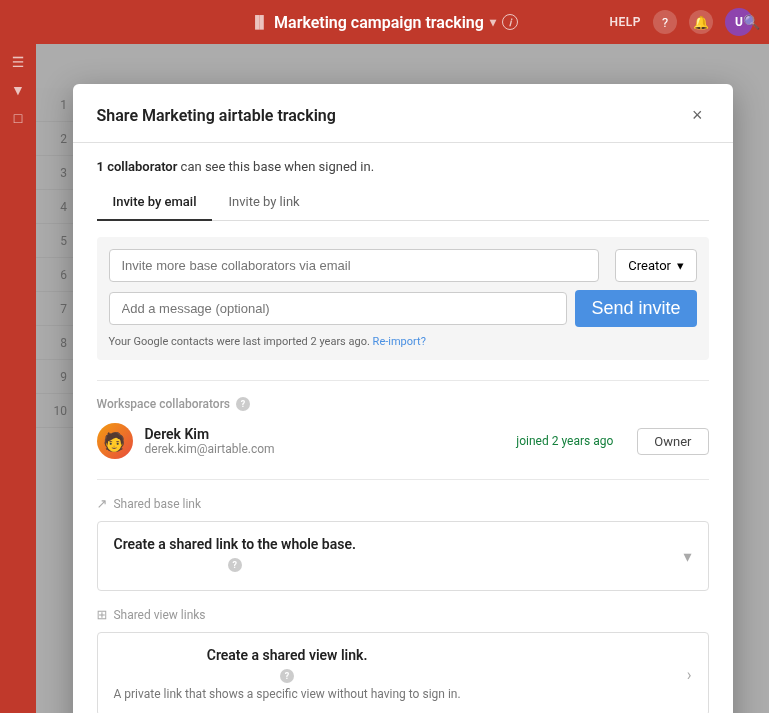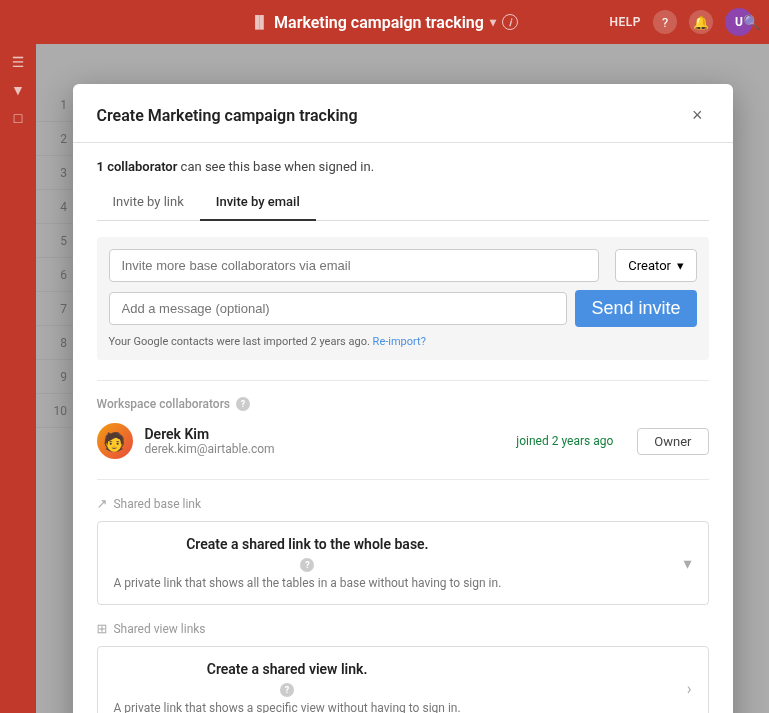--- a/index.html
+++ b/index.html
@@ -440,36 +440,36 @@
       <div class="row-num">9</div>
       <div class="row-num">10</div>
     </div>
 
     <div style="position:absolute;bottom:4px;left:48px;font-size:12px;color:#888;">11 records</div>
 
     <div class="modal-overlay">
       <div class="modal">
 
         <div class="modal-header">
-          <span class="modal-title">Create Marketing campaign tracking</span>
+          <span class="modal-title">Share Marketing airtable tracking</span>
           <button class="modal-close">×</button>
         </div>
 
         <div class="modal-body">
 
           <div class="collaborator-info">
             <strong>1 collaborator</strong><span> can see this base when signed in.</span>
           </div>
 
           <div class="tabs">
+            <div class="tab active">
+              <span>Invite by email</span>
+            </div>
             <div class="tab">
               <span>Invite by link</span>
-            </div>
-            <div class="tab active">
-              <span>Invite by email</span>
             </div>
           </div>
 
           <div class="invite-box">
             <div class="invite-row">
               <input type="text" class="invite-input" placeholder="Invite more base collaborators via email" style="">
               <div class="role-select">
                 <span>Creator</span>
                 <span>▾</span>
               </div>
@@ -509,21 +509,20 @@
           <div class="shared-section-label">
             <span class="shared-section-icon">↗</span>
             <span>Shared base link</span>
           </div>
           <div class="shared-card">
             <div class="shared-card-content">
               <div class="shared-card-title">
                 <span>Create a shared link to the whole base.</span>
                 <span class="help-icon" style="background:#ccc;color:white;font-size:9px;font-weight:bold;width:14px;height:14px;border-radius:50%;display:inline-flex;align-items:center;justify-content:center;">?</span>
               </div>
-              <div class="shared-card-desc">A private link that shows all the tables in a base without having to sign in.</div>
             </div>
             <span class="shared-card-arrow">▾</span>
           </div>
 
           <div class="shared-section-label">
             <span class="shared-section-icon">⊞</span>
             <span>Shared view links</span>
           </div>
           <div class="shared-card">
             <div class="shared-card-content">

